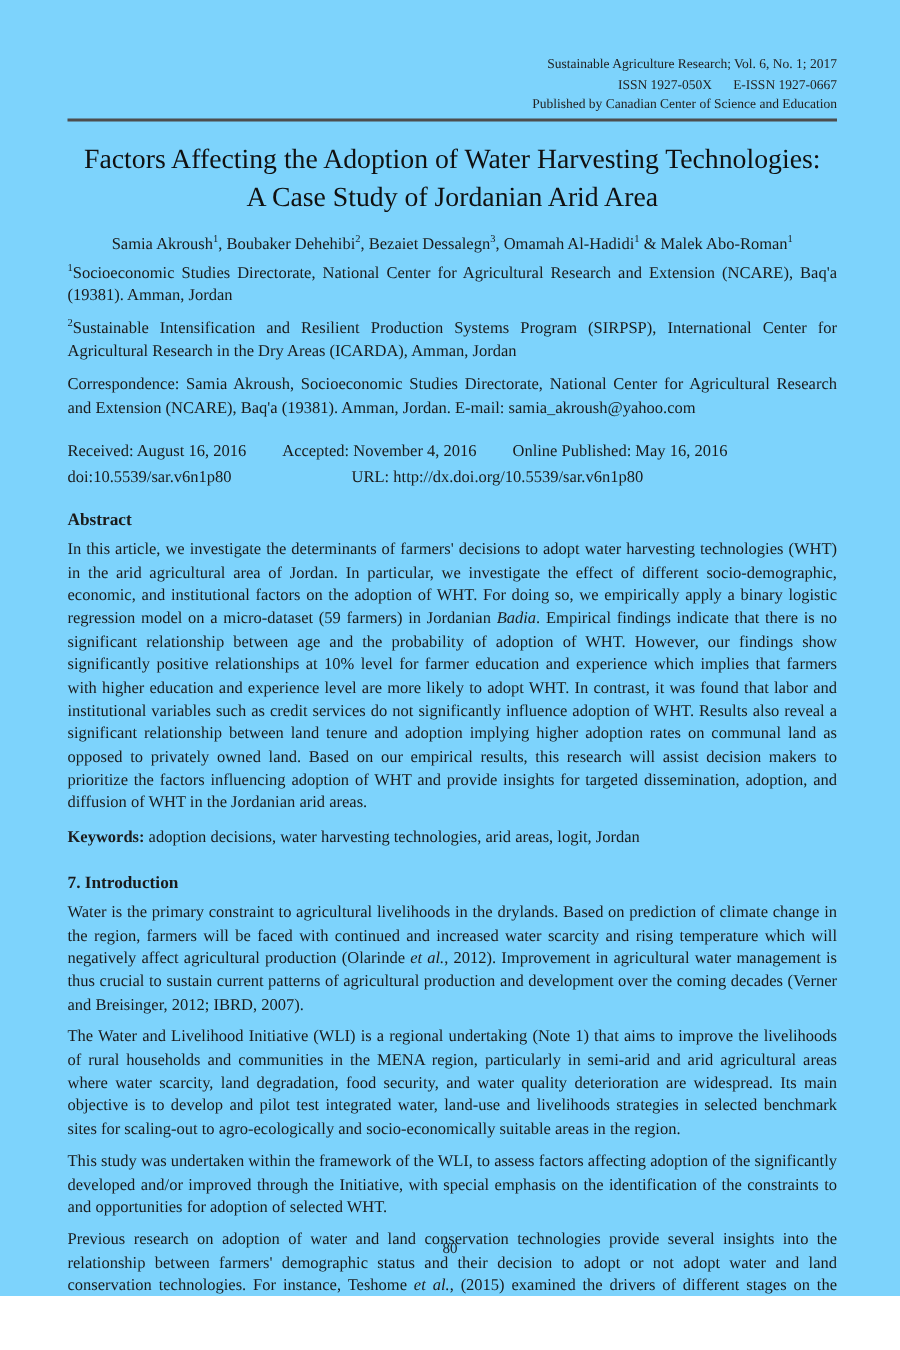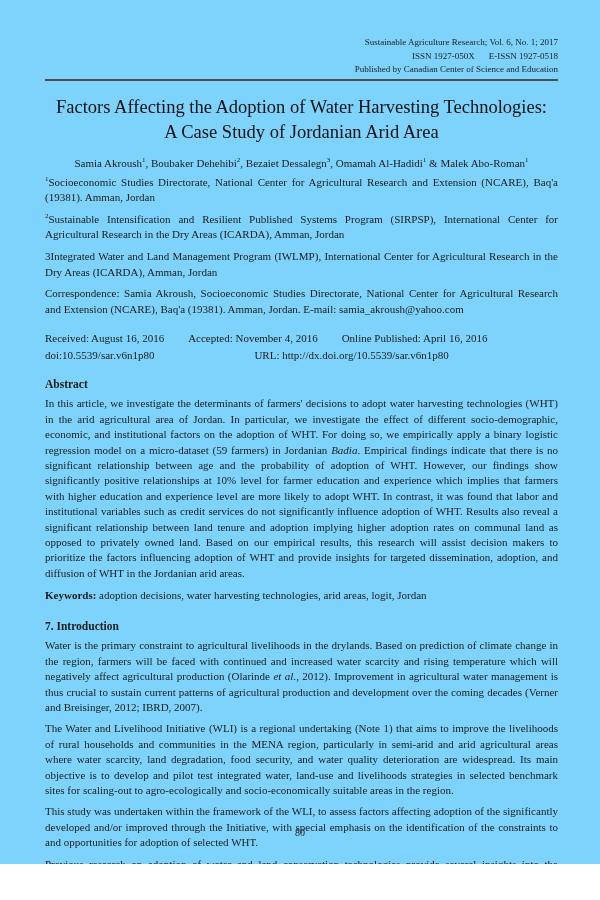--- a/index.html
+++ b/index.html
@@ -49,21 +49,21 @@
   .aff, .corresp {
     font-size: 11px;
     line-height: 1.42;
     text-align: justify;
     margin: 6px 0 0 0;
   }
 
   .meta-row { font-size: 11px; margin-top: 15px; }
   .meta-row.second { margin-top: 5px; }
   .meta-row .sp24 { margin-right: 24px; }
-  .meta-row .sp80 { margin-right: 100px; }
+  .meta-row .sp80 { margin-right: 80px; }
 
   .section-head {
     font-size: 11.5px;
     font-weight: bold;
     margin: 17px 0 0 0;
   }
   .para {
     font-size: 11px;
     line-height: 1.40;
     text-align: justify;
@@ -82,38 +82,37 @@
   }
 </style>
 </head>
 <body>
 
 <div class="page">
   <div class="content">
 
     <header class="masthead">
       <div>Sustainable Agriculture Research; Vol. 6, No. 1; 2017</div>
-      <div><span>ISSN 1927-050X</span><span class="gap"></span><span>E-ISSN 1927-0518</span></div>
+      <div><span>ISSN 1927-050X</span><span class="gap"></span><span>E-ISSN 1927-0667</span></div>
       <div>Published by Canadian Center of Science and Education</div>
     </header>
 
     <div class="rule"></div>
 
     <h1 class="title">Factors Affecting the Adoption of Water Harvesting Technologies: A Case Study of Jordanian Arid Area</h1>
 
     <p class="authors"><span>Samia Akroush</span><sup>1</sup><span>, </span><span>Boubaker Dehehibi</span><sup>2</sup><span>, </span><span>Bezaiet Dessalegn</span><sup>3</sup><span>, </span><span>Omamah Al-Hadidi</span><sup>1</sup><span> &amp; </span><span>Malek Abo-Roman</span><sup>1</sup></p>
 
     <p class="aff"><sup>1</sup><span>Socioeconomic Studies Directorate, National Center for Agricultural Research and Extension (NCARE), Baq'a (19381). Amman, Jordan</span></p>
-    <p class="aff"><sup>2</sup><span>Sustainable Intensification and Resilient Published Systems Program (SIRPSP), International Center for Agricultural Research in the Dry Areas (ICARDA), Amman, Jordan</span></p>
-    <p class="aff"><span>3Integrated Water and Land Management Program (IWLMP), International Center for Agricultural Research in the Dry Areas (ICARDA), Amman, Jordan</span></p>
+    <p class="aff"><sup>2</sup><span>Sustainable Intensification and Resilient Production Systems Program (SIRPSP), International Center for Agricultural Research in the Dry Areas (ICARDA), Amman, Jordan</span></p>
 
     <p class="corresp">Correspondence: Samia Akroush, Socioeconomic Studies Directorate, National Center for Agricultural Research and Extension (NCARE), Baq'a (19381). Amman, Jordan. E-mail: samia_akroush@yahoo.com</p>
 
     <div class="meta-row">
-      <span class="sp24">Received: August 16, 2016</span><span class="sp24">Accepted: November 4, 2016</span><span>Online Published: April 16, 2016</span>
+      <span class="sp24">Received: August 16, 2016</span><span class="sp24">Accepted: November 4, 2016</span><span>Online Published: May 16, 2016</span>
     </div>
     <div class="meta-row second">
       <span class="sp80">doi:10.5539/sar.v6n1p80</span><span>URL: http://dx.doi.org/10.5539/sar.v6n1p80</span>
     </div>
 
     <h2 class="section-head">Abstract</h2>
     <p class="para"><span>In this article, we investigate the determinants of farmers' decisions to adopt water harvesting technologies (WHT) in the arid agricultural area of Jordan. In particular, we investigate the effect of different socio-demographic, economic, and institutional factors on the adoption of WHT. For doing so, we empirically apply a binary logistic regression model on a micro-dataset (59 farmers) in Jordanian </span><em>Badia</em><span>. Empirical findings indicate that there is no significant relationship between age and the probability of adoption of WHT. However, our findings show significantly positive relationships at 10% level for farmer education and experience which implies that farmers with higher education and experience level are more likely to adopt WHT. In contrast, it was found that labor and institutional variables such as credit services do not significantly influence adoption of WHT. Results also reveal a significant relationship between land tenure and adoption implying higher adoption rates on communal land as opposed to privately owned land. Based on our empirical results, this research will assist decision makers to prioritize the factors influencing adoption of WHT and provide insights for targeted dissemination, adoption, and diffusion of WHT in the Jordanian arid areas.</span></p>
 
     <p class="para keywords"><span class="kw-label">Keywords:</span><span> adoption decisions, water harvesting technologies, arid areas, logit, Jordan</span></p>
 

